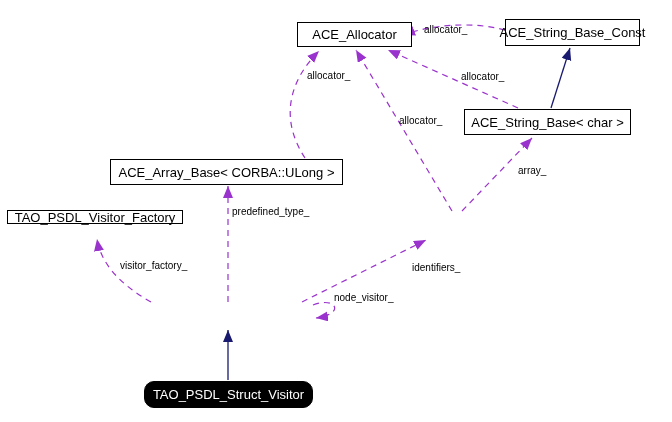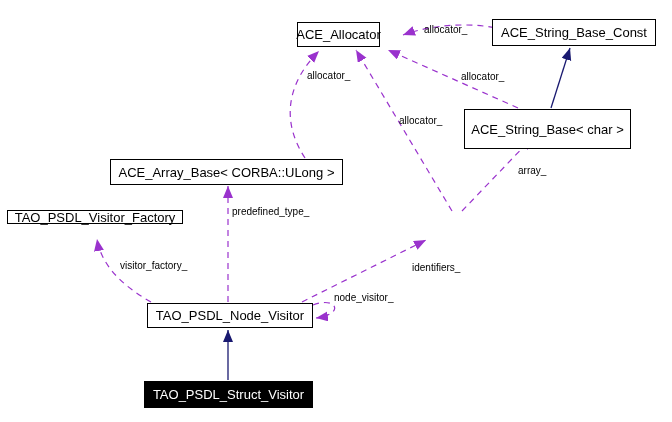--- a/index.html
+++ b/index.html
@@ -46,20 +46,21 @@
     justify-content: center;
     font-size: 13px;
     white-space: nowrap;
     cursor: pointer;
   }
   .node.current {
     background: var(--current-bg, #000);
     color: var(--current-fg, #fff);
     border-color: var(--current-bg, #000);
     cursor: default;
+    border-radius: 10px;
   }
   .edge-label {
     position: absolute;
     font-size: 10px;
     color: var(--label-text, #000);
     white-space: nowrap;
   }
 </style>
 </head>
 <body>
@@ -83,32 +84,31 @@
     <path class="edge-dashed" marker-end="url(#arrow-dashed)" d="M 462,211 L 532,138"></path>
     <path class="edge-dashed" marker-end="url(#arrow-dashed)" d="M 228,302 L 228,186"></path>
     <path class="edge-dashed" marker-end="url(#arrow-dashed)" d="M 151,302 C 119,284 101,263 97,239"></path>
     <path class="edge-dashed" marker-end="url(#arrow-dashed)" d="M 302,302 L 426,240"></path>
     <path class="edge-dashed" marker-end="url(#arrow-dashed)" d="M 313,305 C 336,296 346,314 316,318"></path>
 
     <path class="edge-solid" marker-end="url(#arrow-solid)" d="M 551,108 L 570,48"></path>
     <path class="edge-solid" marker-end="url(#arrow-solid)" d="M 228,380 L 228,330"></path>
   </svg>
 
-  <div class="node" style="left:297px; top:22px; width:83px; height:25px;">ACE_Allocator</div>
+  <div class="node" style="left:297px; top:22px; width:115px; height:25px;">ACE_Allocator</div>
 
-  <div class="node" style="left:492px; top:19px; width:164px; height:27px;">ACE_String_Base_Const</div>
+  <div class="node" style="left:505px; top:19px; width:135px; height:27px;">ACE_String_Base_Const</div>
 
-  <div class="node" style="left:464px; top:109px; width:167px; height:40px;">ACE_String_Base&lt; char &gt;</div>
+  <div class="node" style="left:464px; top:109px; width:167px; height:26px;">ACE_String_Base&lt; char &gt;</div>
 
   <div class="node" style="left:110px; top:159px; width:233px; height:26px;text-align:right;">ACE_Array_Base&lt; CORBA::ULong &gt;</div>
 
   <div class="node" style="left:7px; top:210px; width:176px; height:14px;">TAO_PSDL_Visitor_Factory</div>
 
 
-  <div class="node" style="left:147px; top:303px; width:166px; height:25px;">TAO_PSDL_Node_Visitor</div>
 
   <div class="node current" style="left:144px; top:381px; width:169px; height:27px;">TAO_PSDL_Struct_Visitor</div>
 
   <div class="edge-label" style="left:307px; top:70px;">allocator_</div>
 
   <div class="edge-label" style="left:399px; top:115px;">allocator_</div>
 
   <div class="edge-label" style="left:461px; top:71px;">allocator_</div>
 
   <div class="edge-label" style="left:424px; top:24px;">allocator_</div>

